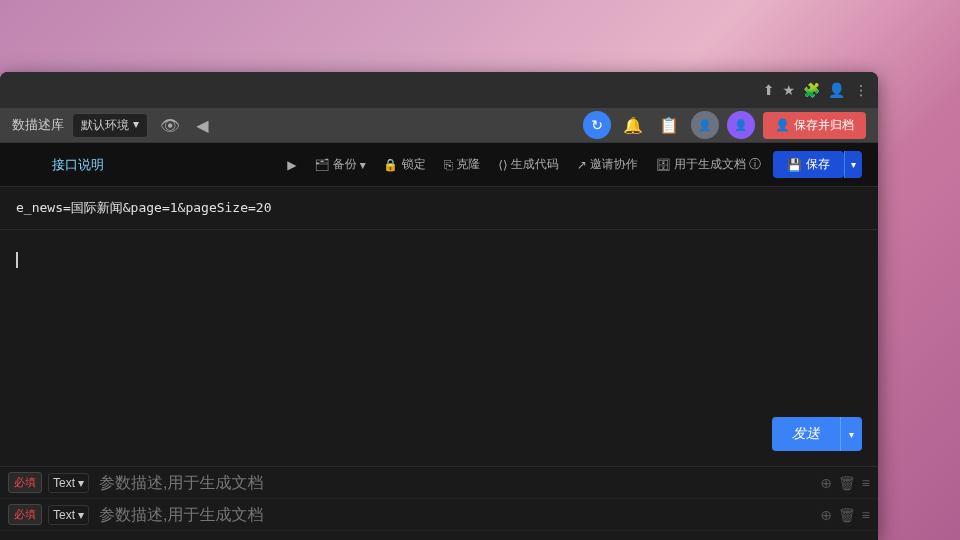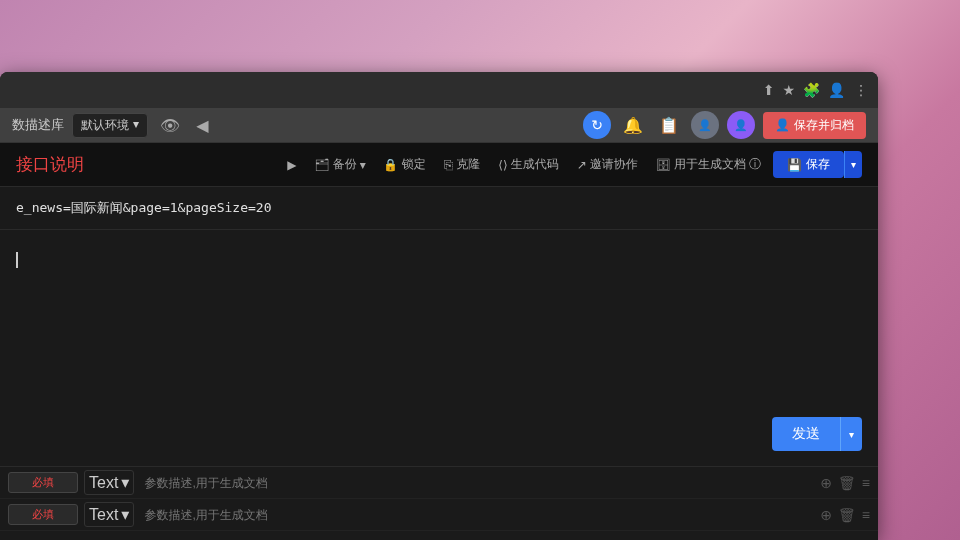--- a/index.html
+++ b/index.html
@@ -139,22 +139,23 @@
       height: 44px;
       background: #111;
       display: flex;
       align-items: center;
       justify-content: space-between;
       padding: 0 16px;
       border-bottom: 1px solid #2a2a2a;
     }
 
     .toolbar-left {
-      color: #ef4444;
-      font-size: 17px;
+      color: #7dd3fc;
+      font-size: 13px;
+      margin-left: 36px;
     }
 
     .toolbar-right {
       display: flex;
       align-items: center;
       gap: 6px;
     }
 
     .toolbar-btn {
       display: flex;
@@ -238,44 +239,44 @@
       height: 32px;
       border-bottom: 1px solid #222;
       padding: 0 8px;
       gap: 6px;
     }
 
     .param-badge {
       background: #2a2a2a;
       color: #ef4444;
       font-size: 11px;
-      padding: 2px 23px;
+      padding: 2px 5px;
       border-radius: 3px;
       border: 1px solid #444;
     }
 
     .param-select {
       background: #1a1a1a;
       border: 1px solid #333;
       color: #ccc;
-      font-size: 16px;
+      font-size: 12px;
       border-radius: 3px;
       padding: 2px 4px;
       display: flex;
       align-items: center;
       gap: 3px;
       cursor: pointer;
     }
 
     .param-input {
       flex: 1;
       background: transparent;
       border: none;
       color: #737373;
-      font-size: 12px;
+      font-size: 16px;
       padding: 0 4px;
     }
 
     .param-actions {
       display: flex;
       align-items: center;
       gap: 6px;
     }
 
     .param-action-icon {
@@ -293,20 +294,21 @@
     }
 
     .send-btn {
       background: #3b82f6;
       color: #fff;
       border: none;
       border-radius: 4px 0 0 4px;
       padding: 8px 20px;
       font-size: 14px;
       cursor: pointer;
+      font-style: italic;
     }
 
     .send-btn-arrow {
       background: #3b82f6;
       border-left: 1px solid #60a5fa;
       color: #fff;
       border-radius: 0 4px 4px 0;
       padding: 8px 8px;
       font-size: 10px;
       cursor: pointer;

